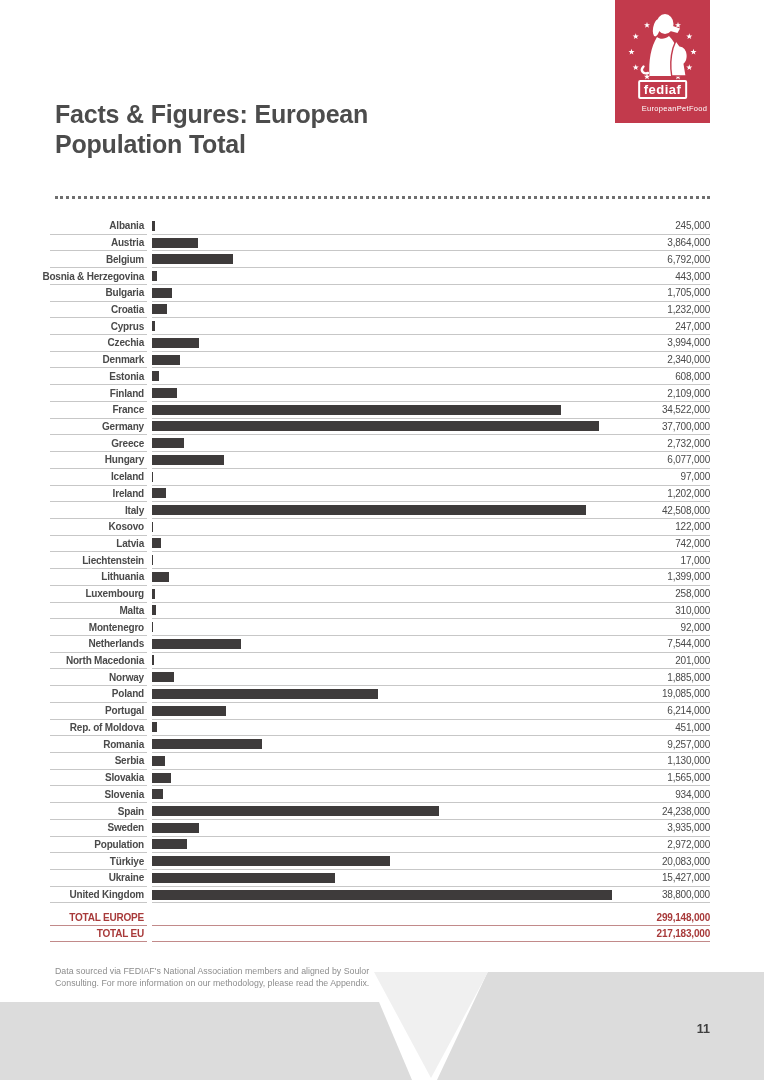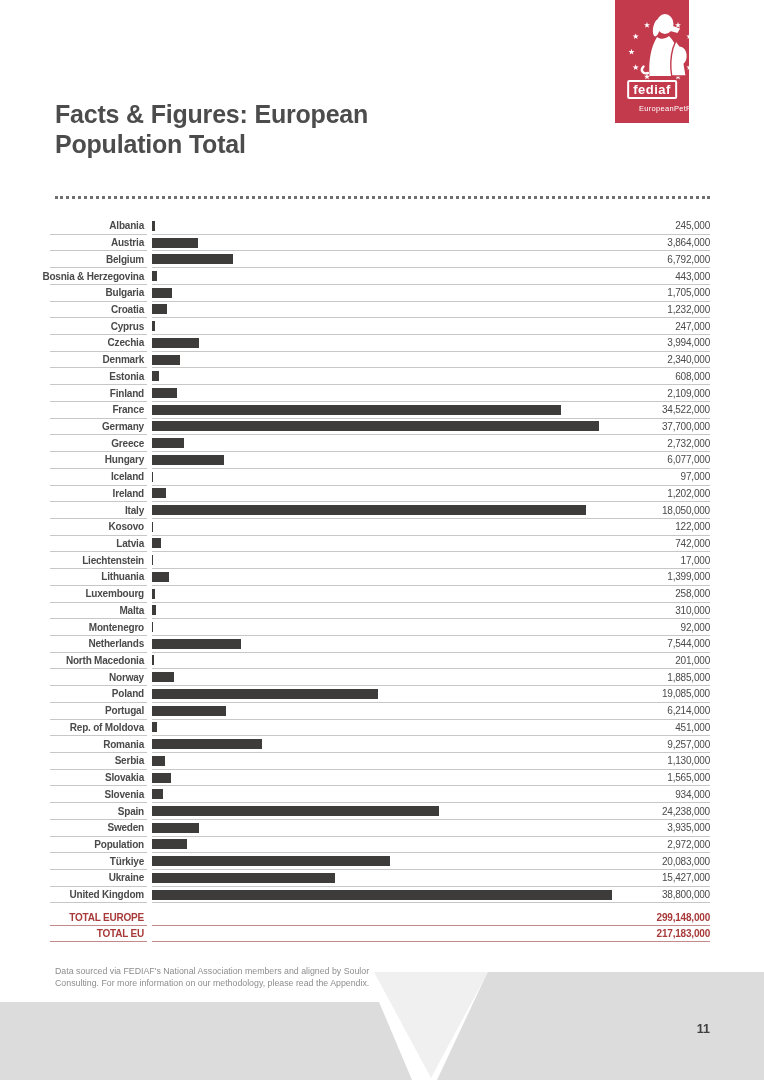--- a/index.html
+++ b/index.html
@@ -1,21 +1,21 @@
 <!DOCTYPE html>
 <html style="--bar: #3e3b3b; --line: #c7c7c7; --red: #a83a3a; --red-line: #c28a8a; --brand-red: #c23a4c;"><head>
 <meta charset="utf-8">
 <style>
   * { margin: 0; padding: 0; box-sizing: border-box; }
   html, body { width: 764px; height: 1080px; background: #fff; overflow: hidden;
     font-family: "Liberation Sans", sans-serif; }
   .page { position: relative; width: 764px; height: 1080px; background: #fff; }
 
   
-  .logo { position: absolute; left: 615px; top: 0; width: 74px; height: 123px;
+  .logo { position: absolute; left: 615px; top: 0; width: 95px; height: 123px;
     background: var(--brand-red, #c23a4c); }
   .logo svg { position: absolute; left: 0; top: 0; width: 95px; height: 123px; }
   .logo-word { position: absolute; left: 50%; transform: translateX(-50%); top: 80px;
     border: 2px solid #fff; border-radius: 2px; color: #fff; font-weight: bold;
     font-size: 13px; line-height: 15px; padding: 0 4px; letter-spacing: .5px; }
   .logo-tag { position: absolute; top: 104px; width: 100%; text-align: center;
     color: #fff; font-size: 7.5px; letter-spacing: .3px; padding-left: 24px; }
 
   
   .title { position: absolute; left: 55px; top: 99px; font-size: 25px; font-weight: bold;
@@ -253,21 +253,21 @@
       <div class="bar" style="width: 14.25px;"></div>
       <div class="row-value">1,202,000</div>
     </div>
   </div>
 
   <div class="row">
     <div class="row-label">Italy</div>
     <div class="row-gap"></div>
     <div class="row-track">
       <div class="bar" style="width: 433.66px;"></div>
-      <div class="row-value">18,050,000</div>
+      <div class="row-value">42,508,000</div>
     </div>
   </div>
 
   <div class="row">
     <div class="row-label">Kosovo</div>
     <div class="row-gap"></div>
     <div class="row-track">
       <div class="bar" style="width: 1.45px;"></div>
       <div class="row-value">122,000</div>
     </div>

